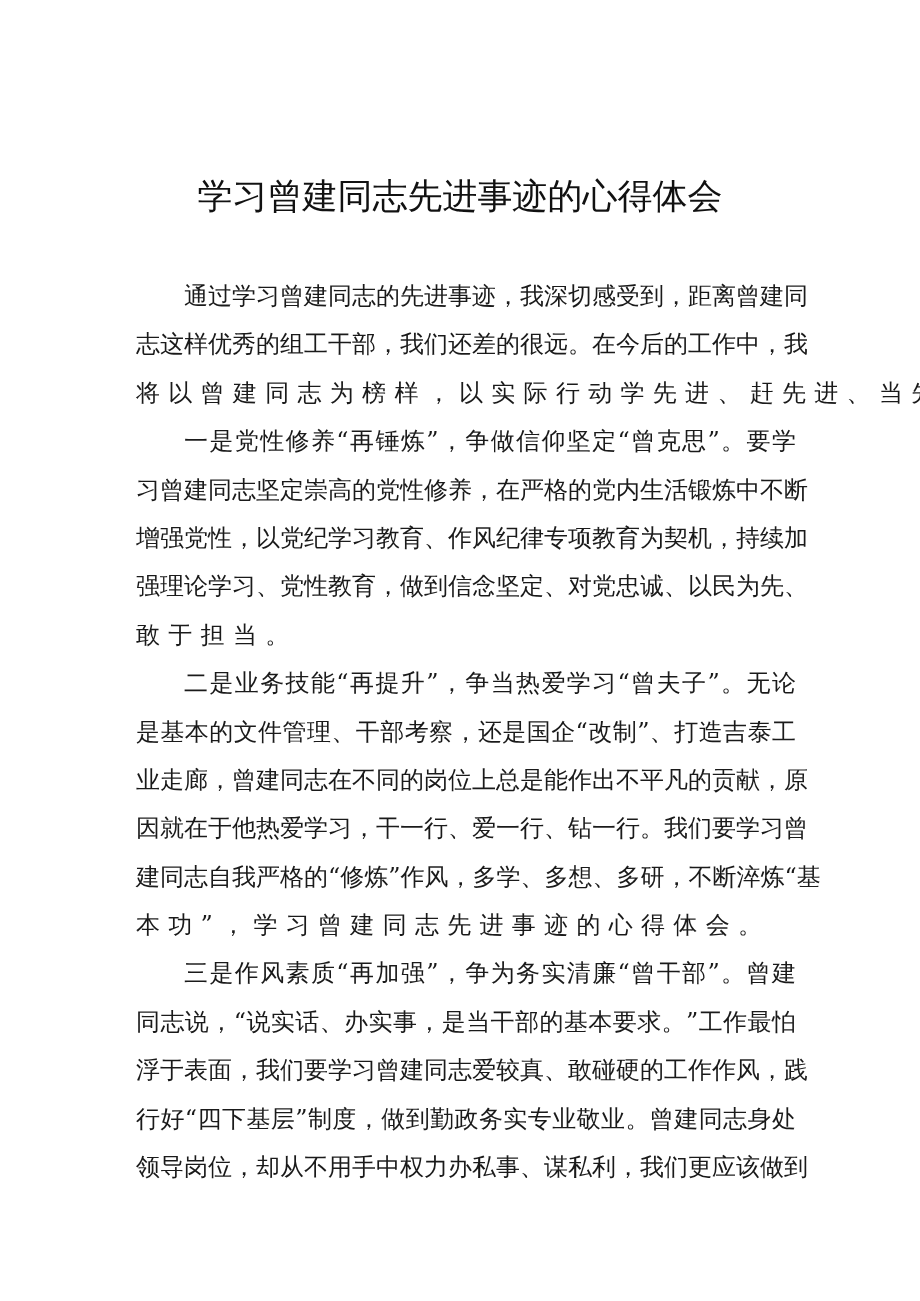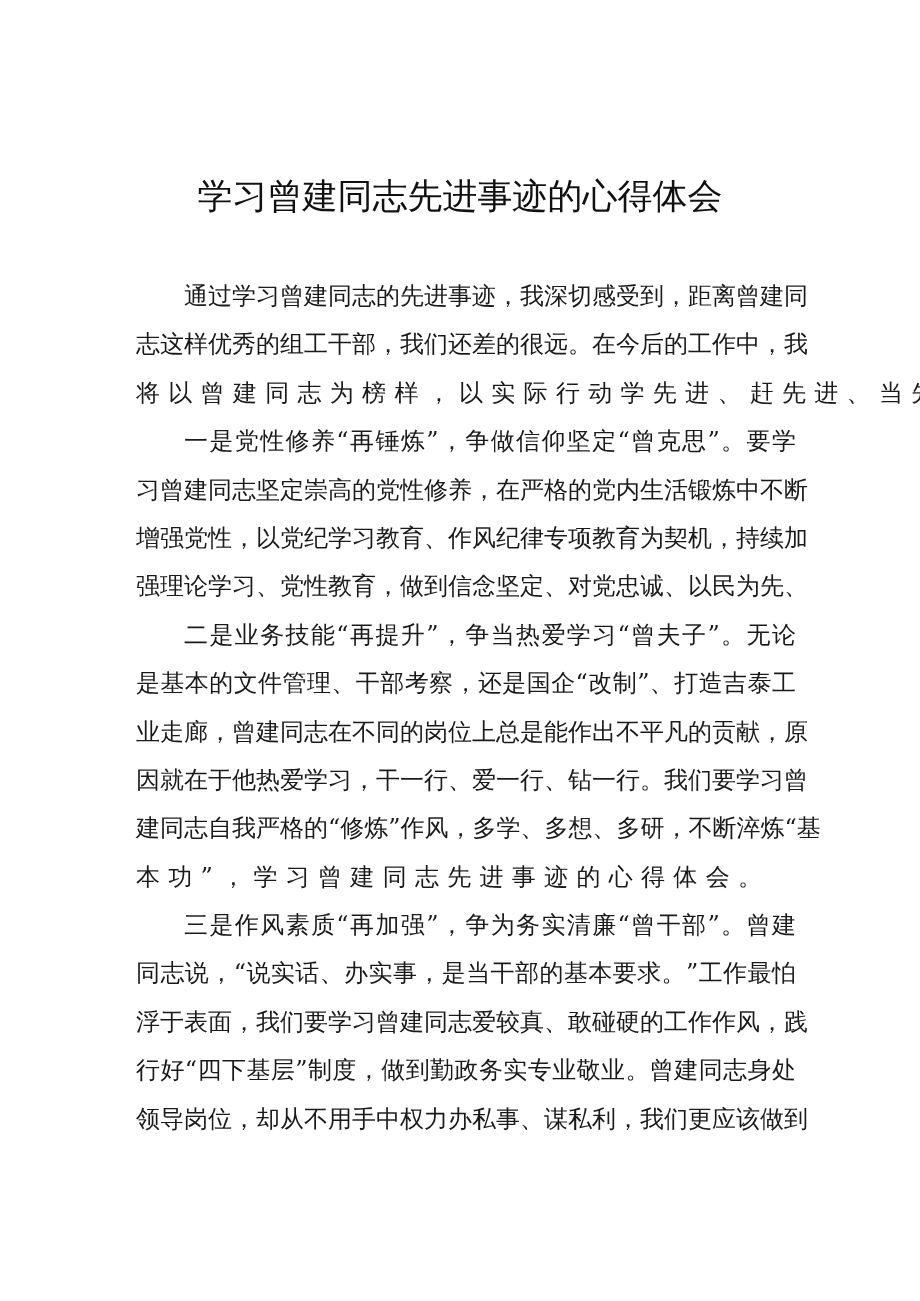--- a/index.html
+++ b/index.html
@@ -205,20 +205,21 @@
           <span class="ch">党</span>
           <span class="ch">忠</span>
           <span class="ch">诚</span>
           <span class="ch">、</span>
           <span class="ch">以</span>
           <span class="ch">民</span>
           <span class="ch">为</span>
           <span class="ch">先</span>
           <span class="ch">、</span>
         </div>
+      <div class="line last">敢于担当。</div>
     </div>
     <div>
       <div class="line indent">
           <span class="ch">二</span>
           <span class="ch">是</span>
           <span class="ch">业</span>
           <span class="ch">务</span>
           <span class="ch">技</span>
           <span class="ch">能</span>
           <span class="ch">“</span>

